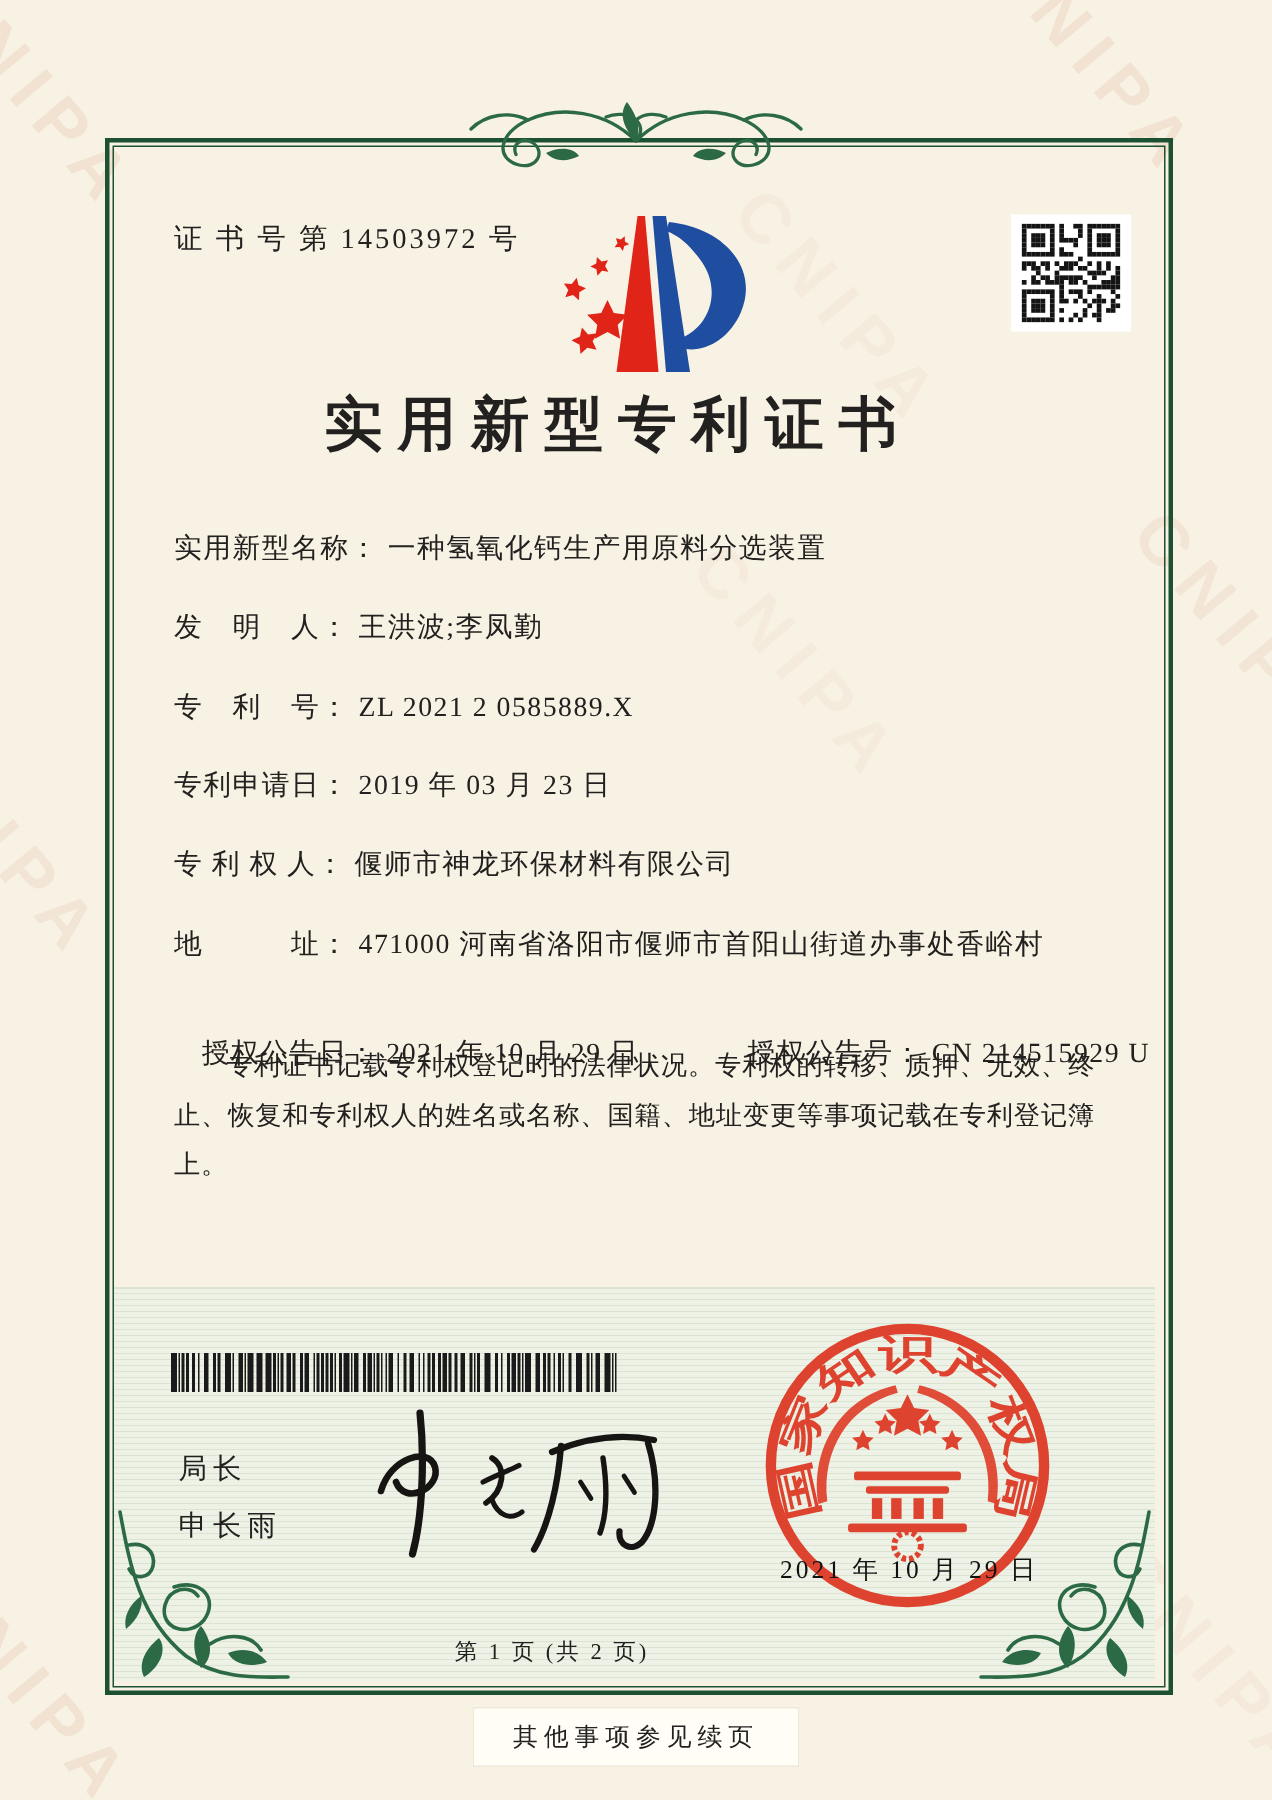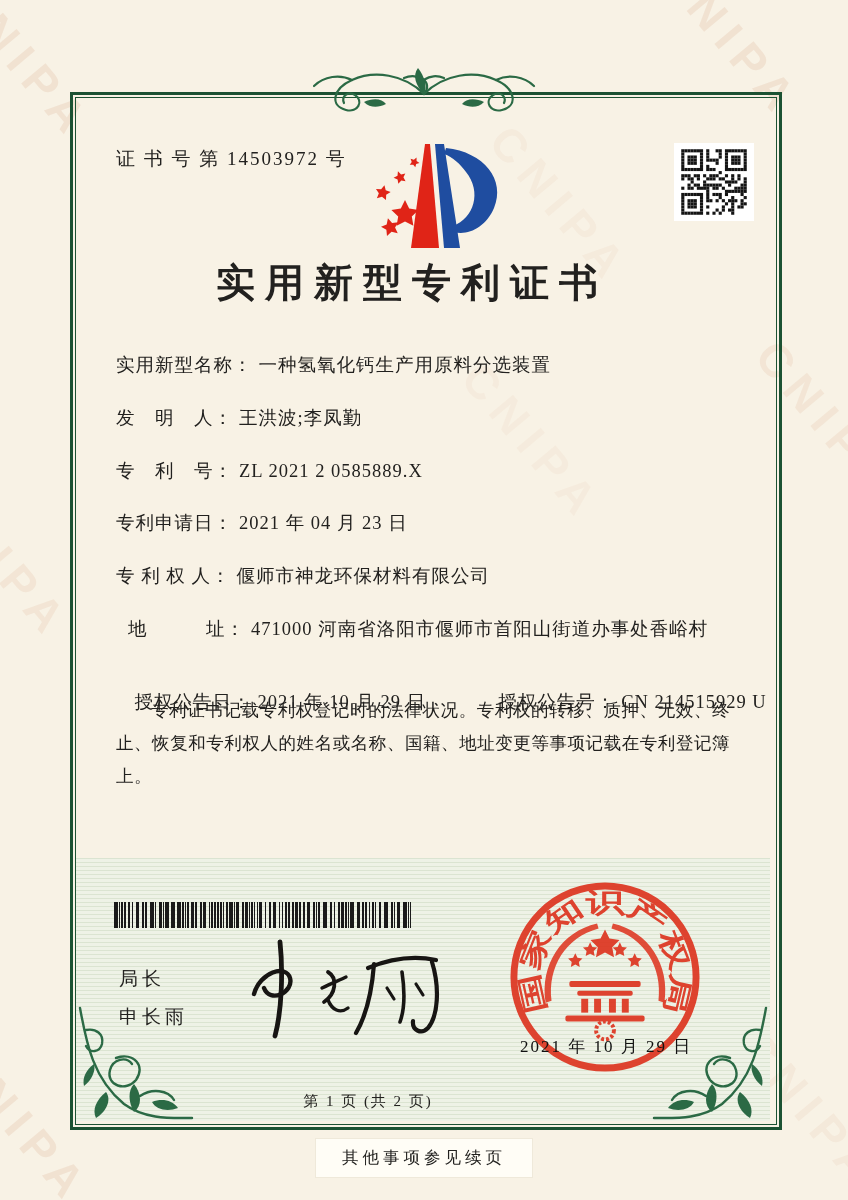--- a/index.html
+++ b/index.html
@@ -339,23 +339,23 @@
       <rect x="18" y="22" width="1" height="1" fill="#141414"></rect>
     </svg>
 </div>
 
 <div class="abs title">实用新型专利证书</div>
 
 <div class="abs fields">
   <div class="frow" style="top:2px;"><span class="flabel">实用新型名称：</span><span class="fvalue">一种氢氧化钙生产用原料分选装置</span></div>
   <div class="frow" style="top:55px;"><span class="flabel">发　明　人：</span><span class="fvalue">王洪波;李凤勤</span></div>
   <div class="frow" style="top:108px;"><span class="flabel">专　利　号：</span><span class="fvalue">ZL 2021 2 0585889.X</span></div>
-  <div class="frow" style="top:160px;"><span class="flabel">专利申请日：</span><span class="fvalue">2021 年 04 月 23 日</span></div>
+  <div class="frow" style="top:160px;"><span class="flabel">专利申请日：</span><span class="fvalue">2019 年 03 月 23 日</span></div>
   <div class="frow" style="top:213px;"><span class="flabel">专 利 权 人：</span><span class="fvalue">偃师市神龙环保材料有限公司</span></div>
-  <div class="frow" style="top:266px;margin-left:12px;"><span class="flabel">地　　　址：</span><span class="fvalue">471000 河南省洛阳市偃师市首阳山街道办事处香峪村</span></div>
+  <div class="frow" style="top:266px;"><span class="flabel">地　　　址：</span><span class="fvalue">471000 河南省洛阳市偃师市首阳山街道办事处香峪村</span></div>
   <div class="frow" style="top:318px;">
     <span class="flabel">授权公告日：</span><span class="fvalue">2021 年 10 月 29 日</span><span style="display:inline-block;width:72px;"></span><span class="flabel">授权公告号：</span><span class="fvalue">CN 214515929 U</span>
   </div>
 </div>
 
 <div class="abs paras">
   <p>专利证书记载专利权登记时的法律状况。专利权的转移、质押、无效、终止、恢复和专利权人的姓名或名称、国籍、地址变更等事项记载在专利登记簿上。</p>
 </div>
 
 <svg id="barcode" class="abs" style="left:114px;top:902px;" width="302" height="26">

